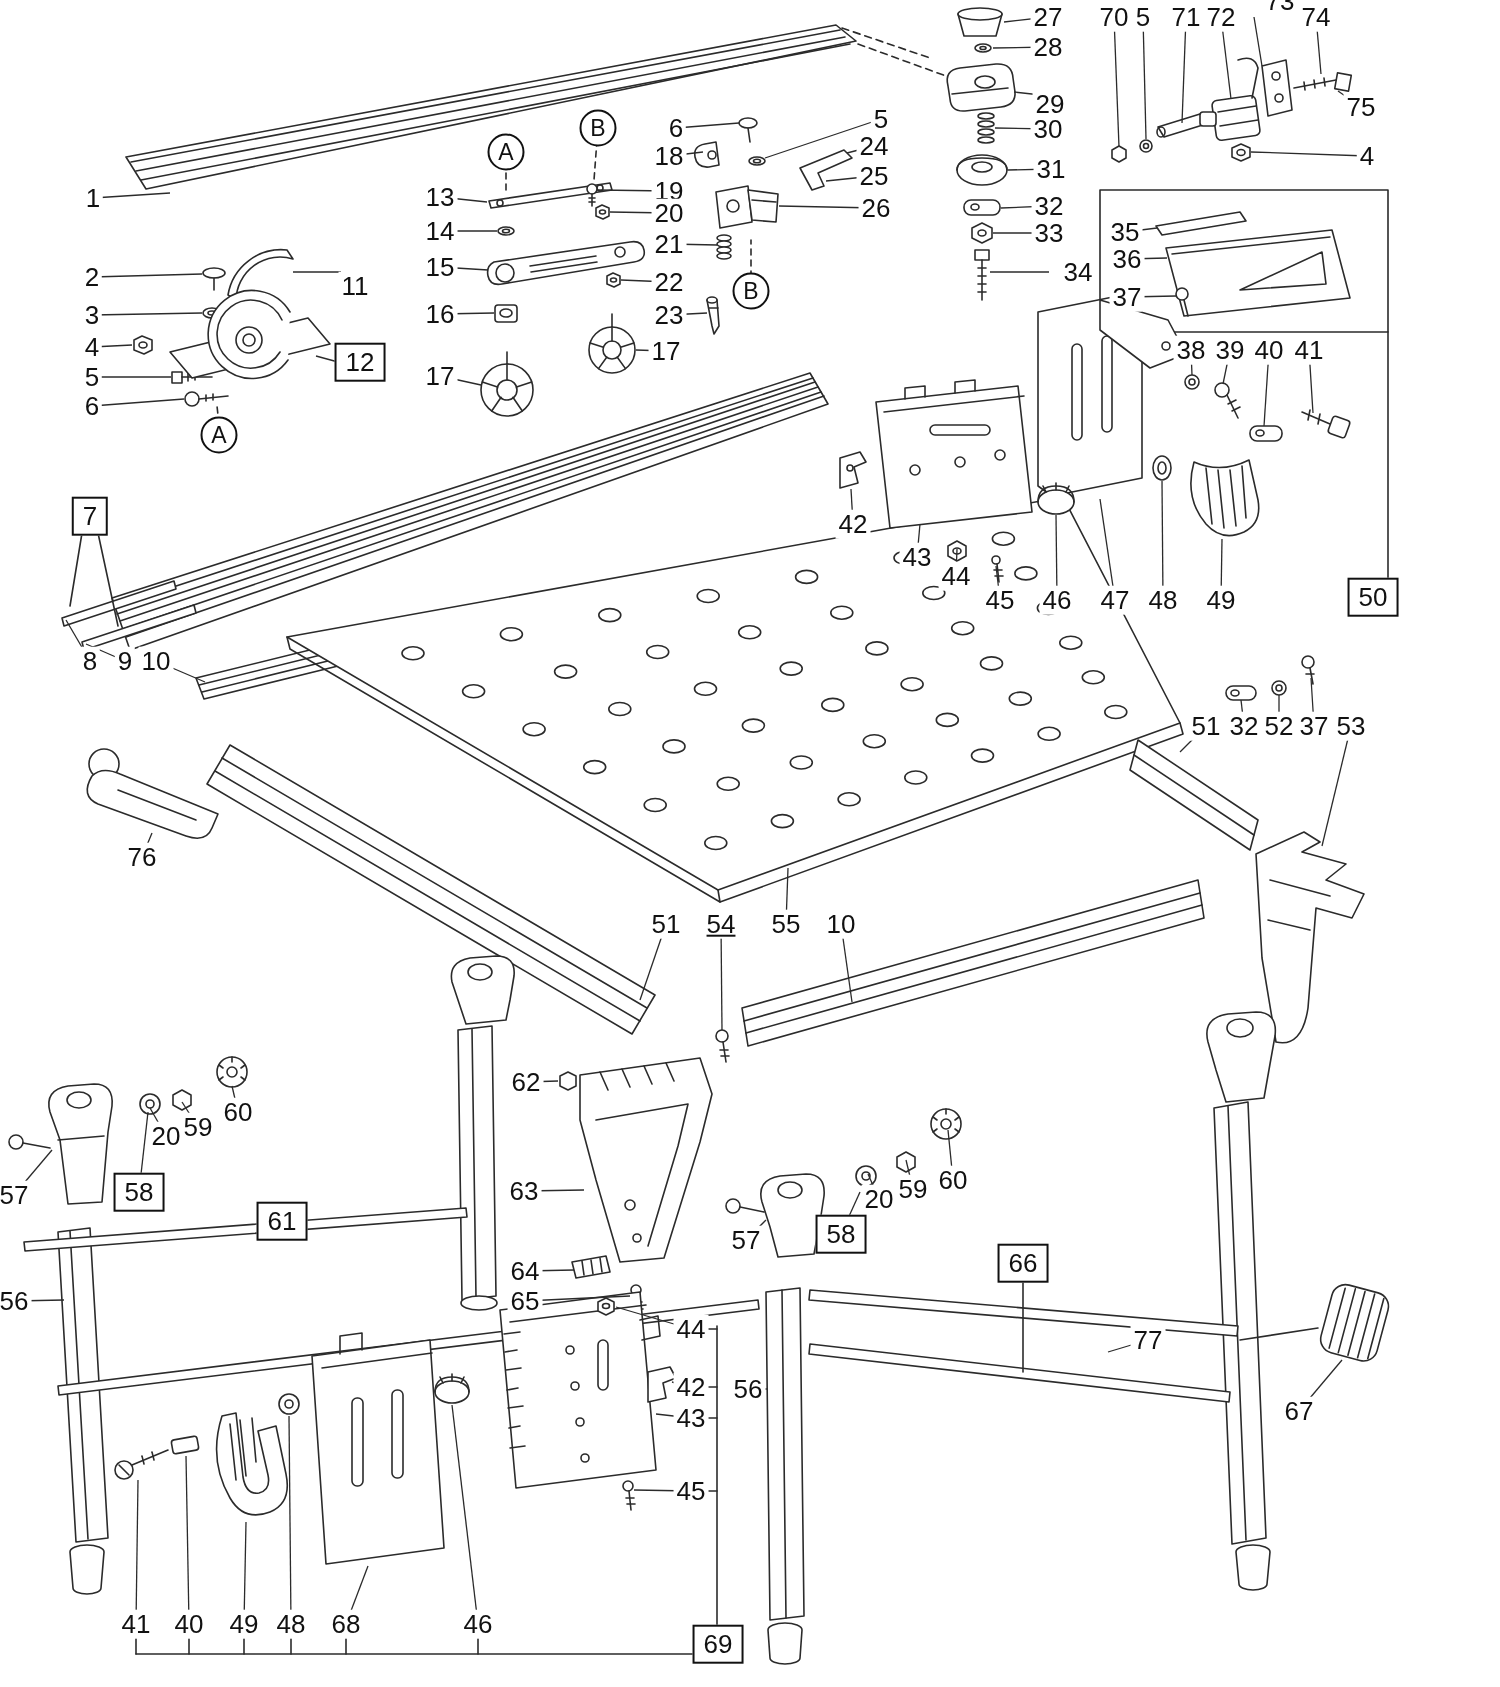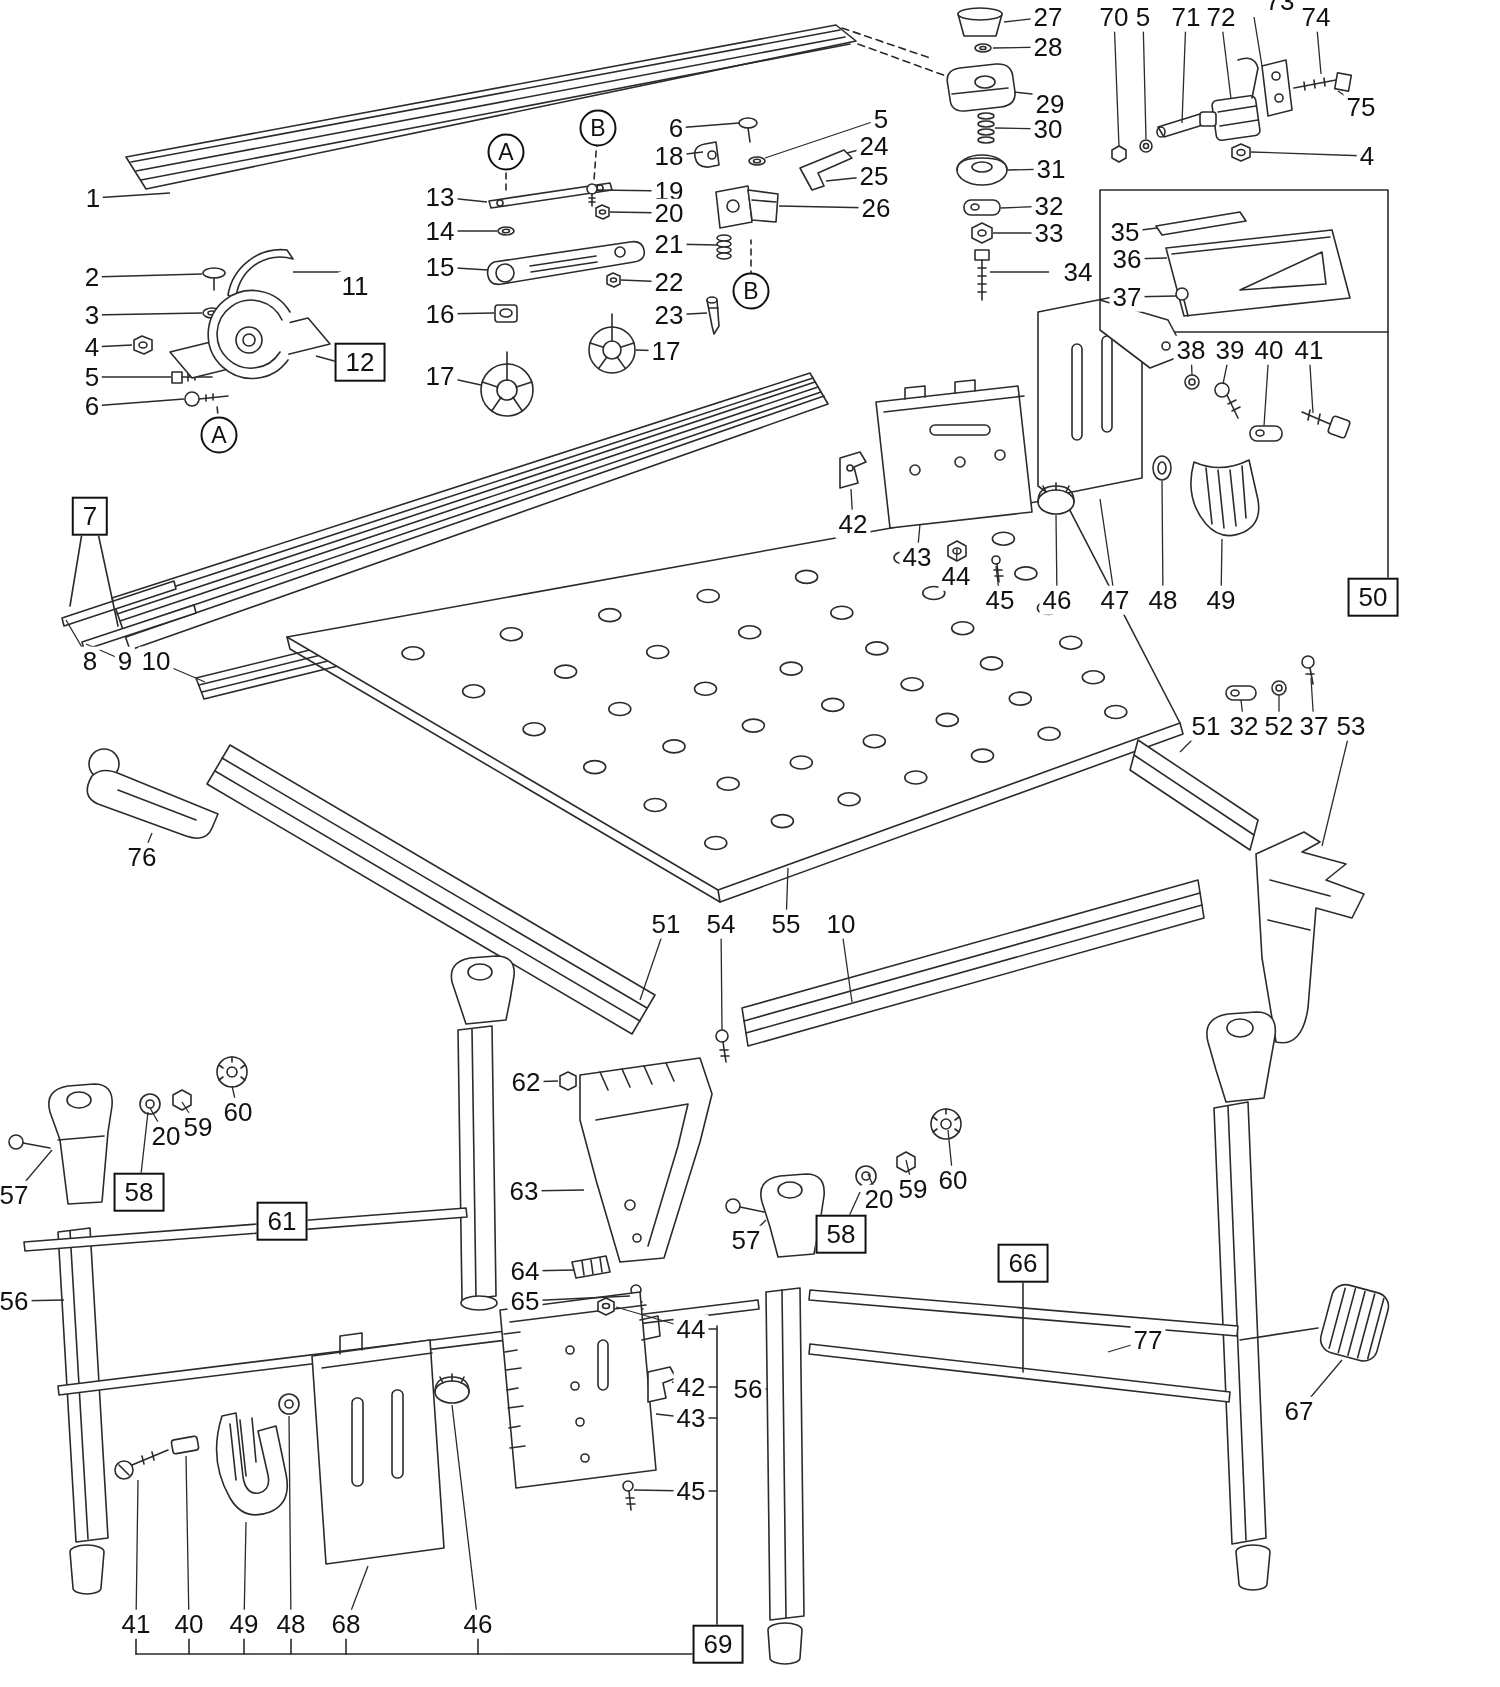--- a/index.html
+++ b/index.html
@@ -805,21 +805,21 @@
       <span class="lbl plain" style="left: 90px; top: 661px;">8</span>
       <span class="lbl plain" style="left: 125px; top: 661px;">9</span>
       <span class="lbl plain" style="left: 156px; top: 661px;">10</span>
       <span class="lbl plain" style="left: 1206px; top: 726px;">51</span>
       <span class="lbl plain" style="left: 1244px; top: 726px;">32</span>
       <span class="lbl plain" style="left: 1279px; top: 726px;">52</span>
       <span class="lbl plain" style="left: 1314px; top: 726px;">37</span>
       <span class="lbl plain" style="left: 1351px; top: 726px;">53</span>
       <span class="lbl plain" style="left: 142px; top: 857px;">76</span>
       <span class="lbl plain" style="left: 666px; top: 924px;">51</span>
-      <span class="lbl plain" style="left: 721px; top: 924px;">54</span>
+      <span class="lbl plain" style="left: 721px; top: 924px; text-decoration: underline;">54</span>
       <span class="lbl plain" style="left: 786px; top: 924px;">55</span>
       <span class="lbl plain" style="left: 841px; top: 924px;">10</span>
       <span class="lbl plain" style="left: 526px; top: 1082px;">62</span>
       <span class="lbl plain" style="left: 166px; top: 1136px;">20</span>
       <span class="lbl plain" style="left: 198px; top: 1127px;">59</span>
       <span class="lbl plain" style="left: 238px; top: 1112px;">60</span>
       <span class="lbl plain" style="left: 14px; top: 1195px;">57</span>
       <span class="lbl boxed" style="left: 139px; top: 1192px;">58</span>
       <span class="lbl boxed" style="left: 282px; top: 1221px;">61</span>
       <span class="lbl plain" style="left: 524px; top: 1191px;">63</span>

